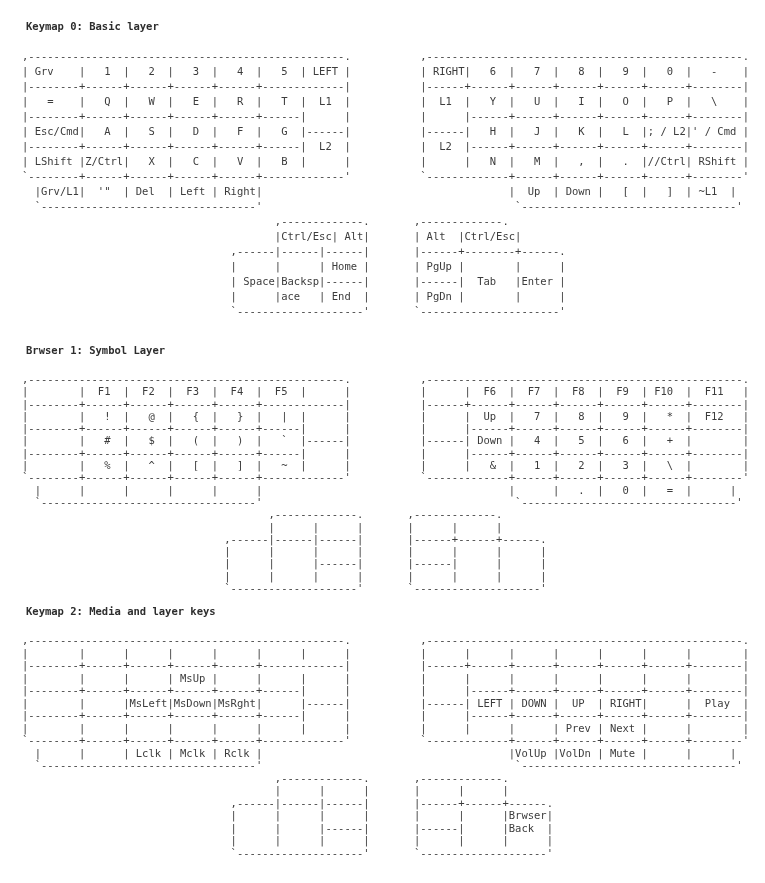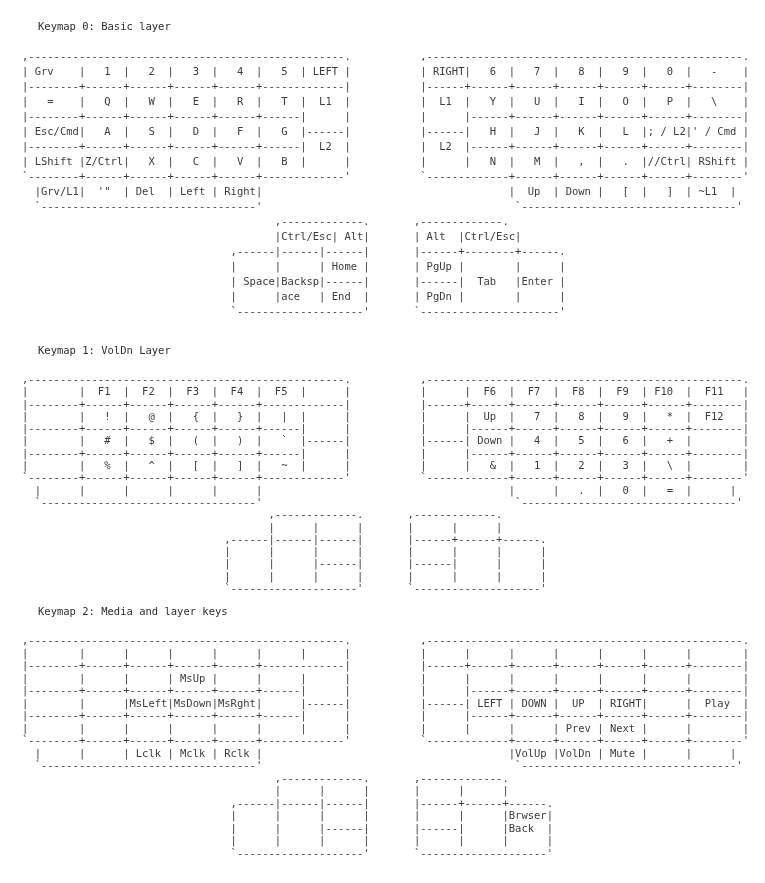--- a/index.html
+++ b/index.html
@@ -12,24 +12,24 @@
     height: 883px;
     box-sizing: border-box;
     padding: 20px 0 0 22px;
     overflow: hidden;
     font-family: "DejaVu Sans Mono", "Liberation Mono", monospace;
     color: #333333;
   }
   .section-title {
     font-size: 10.5px;
     line-height: 13px;
-    font-weight: 400;
+    font-weight: 700;
     color: #2d2d2d;
     white-space: pre;
-    margin: 0 0 16px 16px;
+    margin: 0 0 16px 4px;
   }
   .keymap-diagram {
     margin: 0;
     font-family: "DejaVu Sans Mono", "Liberation Mono", monospace;
     font-size: 10.5px;
     color: #3c3c3c;
     white-space: pre;
   }
   .section-0 .keymap-diagram { line-height: 15px;   margin-bottom: 25px; }
   .section-1 .keymap-diagram { line-height: 12.3px; margin-bottom: 11px; }
@@ -55,21 +55,21 @@
                                         ,-------------.       ,-------------.
                                         |Ctrl/Esc| Alt|       | Alt  |Ctrl/Esc|
                                  ,------|------|------|       |------+--------+------.
                                  |      |      | Home |       | PgUp |        |      |
                                  | Space|Backsp|------|       |------|  Tab   |Enter |
                                  |      |ace   | End  |       | PgDn |        |      |
                                  `--------------------'       `----------------------'</pre>
   </section>
 
   <section class="keymap-section section-1">
-    <div class="section-title">Keymap 1: VolDn Layer</div>
+    <div class="section-title">Brwser 1: Symbol Layer</div>
     <pre class="keymap-diagram">,--------------------------------------------------.           ,--------------------------------------------------.
 |        |  F1  |  F2  |  F3  |  F4  |  F5  |      |           |      |  F6  |  F7  |  F8  |  F9  | F10  |  F11   |
 |--------+------+------+------+------+-------------|           |------+------+------+------+------+------+--------|
 |        |   !  |   @  |   {  |   }  |   |  |      |           |      |  Up  |   7  |   8  |   9  |   *  |  F12   |
 |--------+------+------+------+------+------|      |           |      |------+------+------+------+------+--------|
 |        |   #  |   $  |   (  |   )  |   `  |------|           |------| Down |   4  |   5  |   6  |   +  |        |
 |--------+------+------+------+------+------|      |           |      |------+------+------+------+------+--------|
 |        |   %  |   ^  |   [  |   ]  |   ~  |      |           |      |   &amp;  |   1  |   2  |   3  |   \  |        |
 `--------+------+------+------+------+-------------'           `-------------+------+------+------+------+--------'
   |      |      |      |      |      |                                       |      |   .  |   0  |   =  |      |

